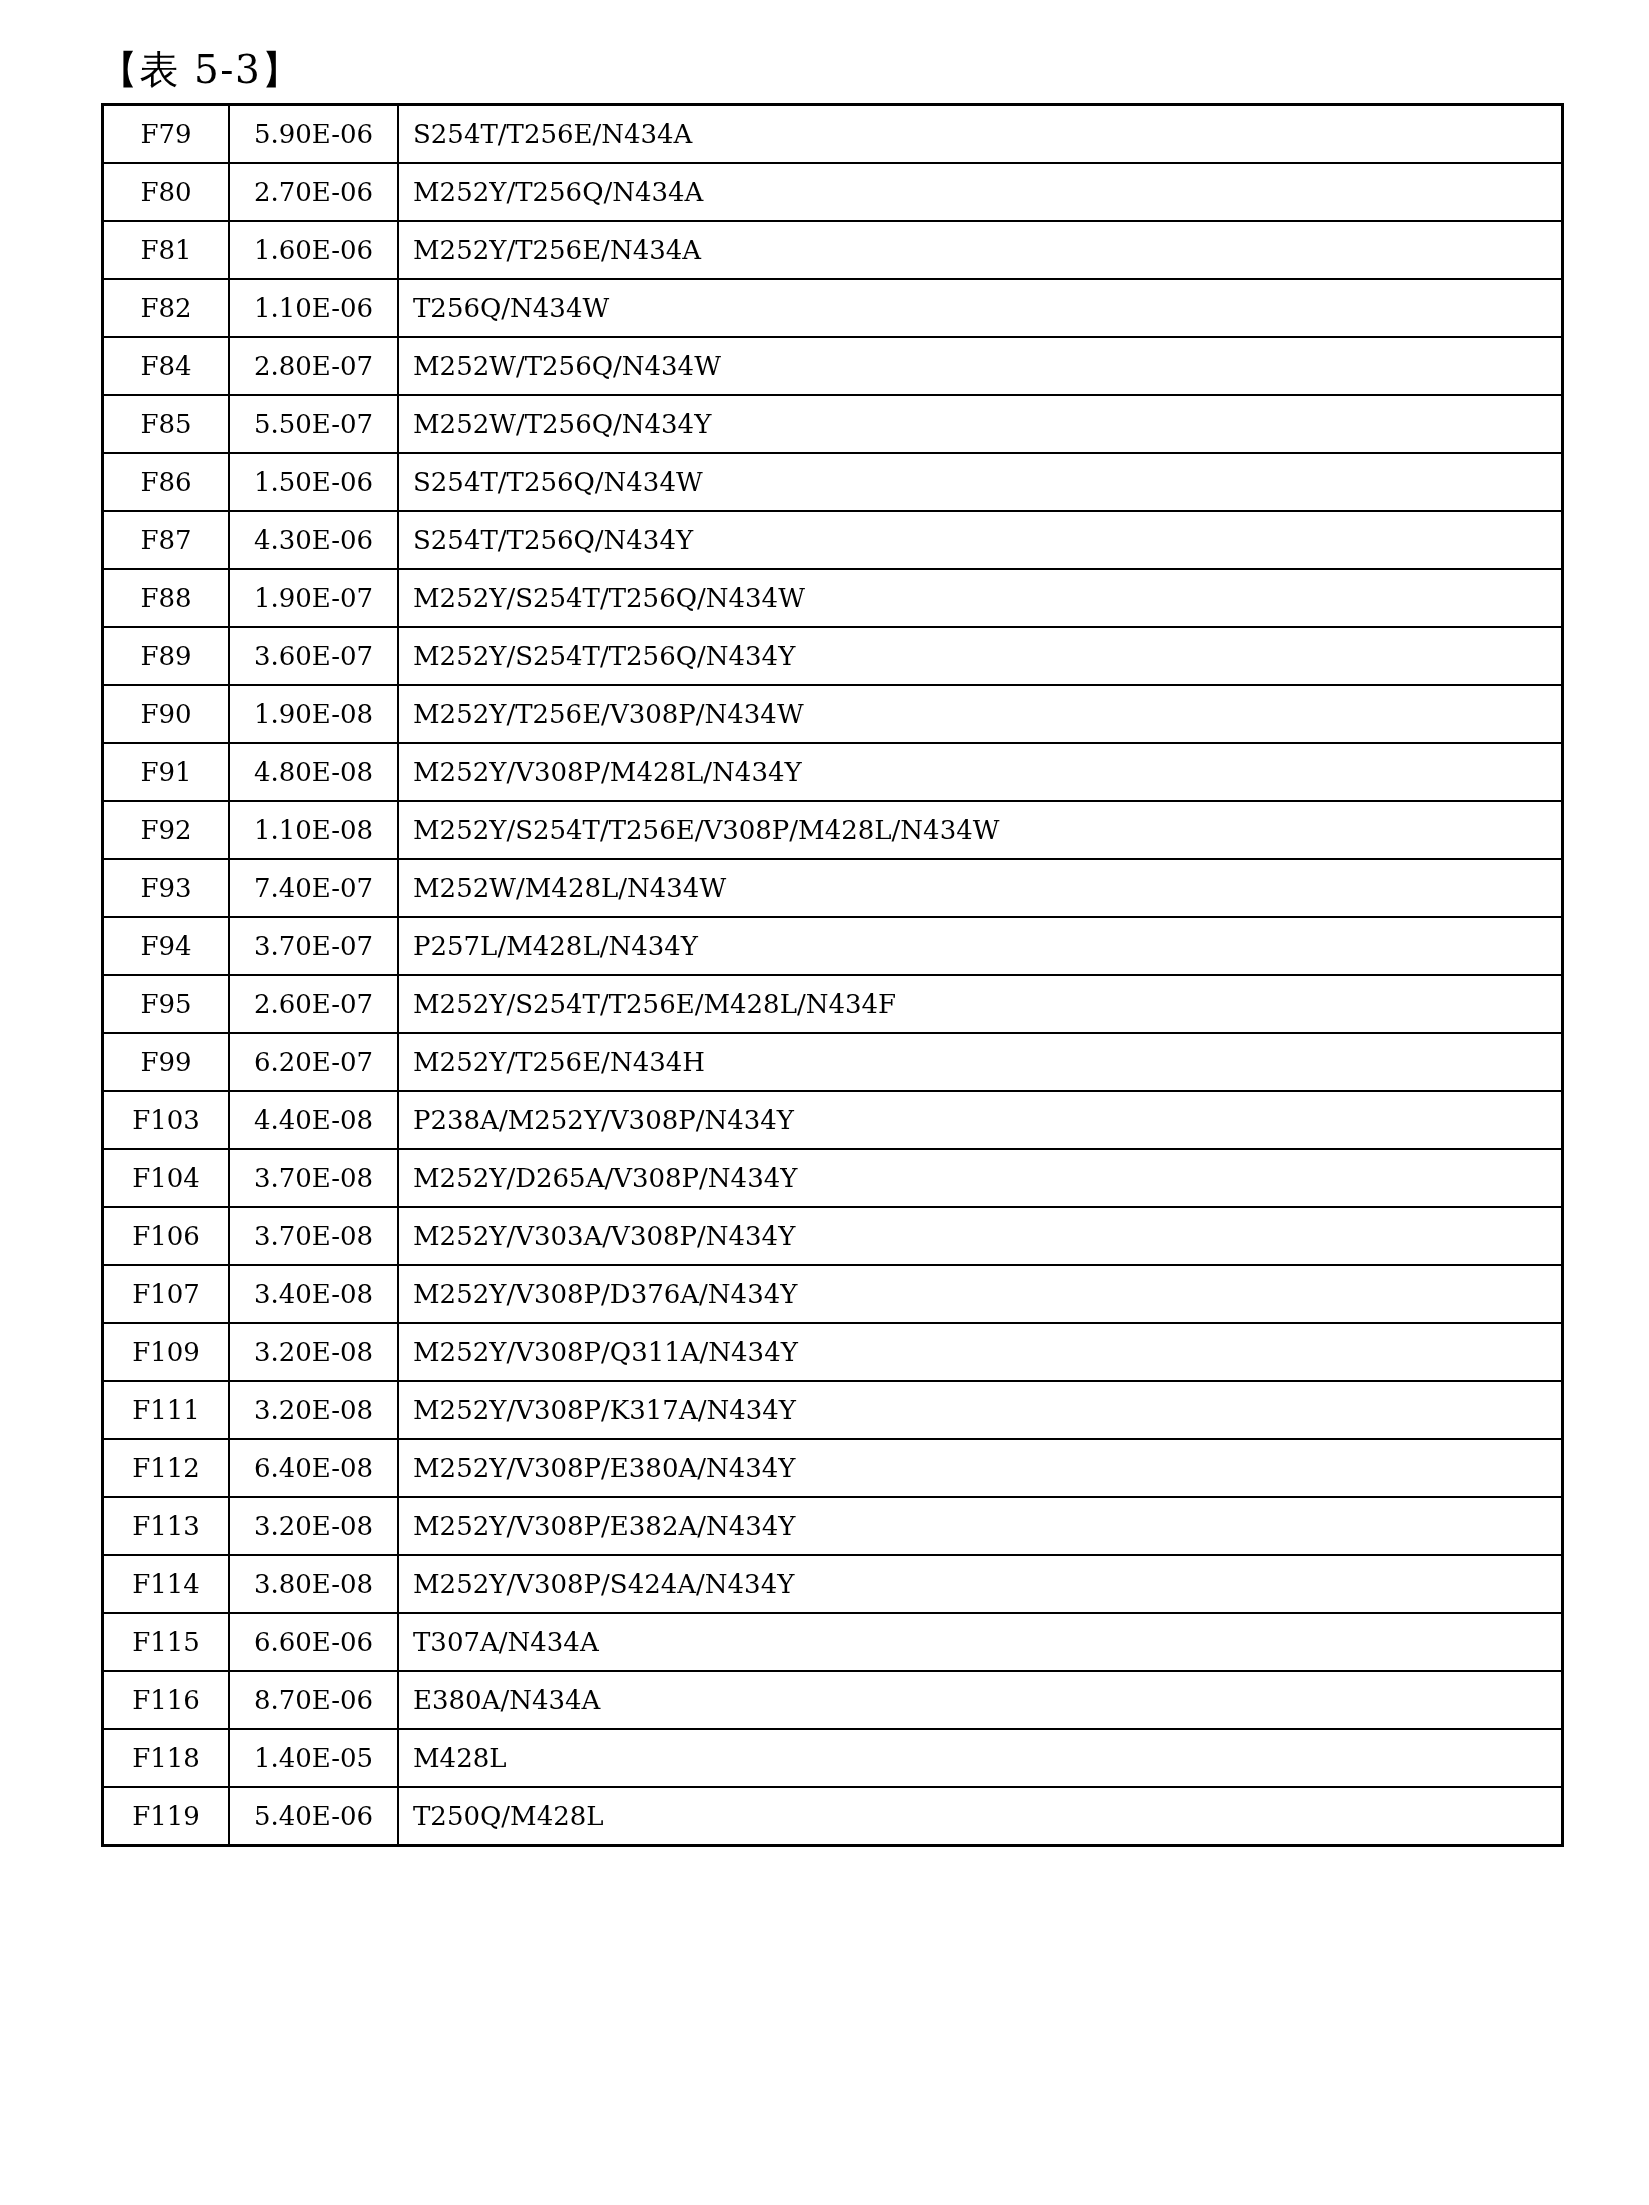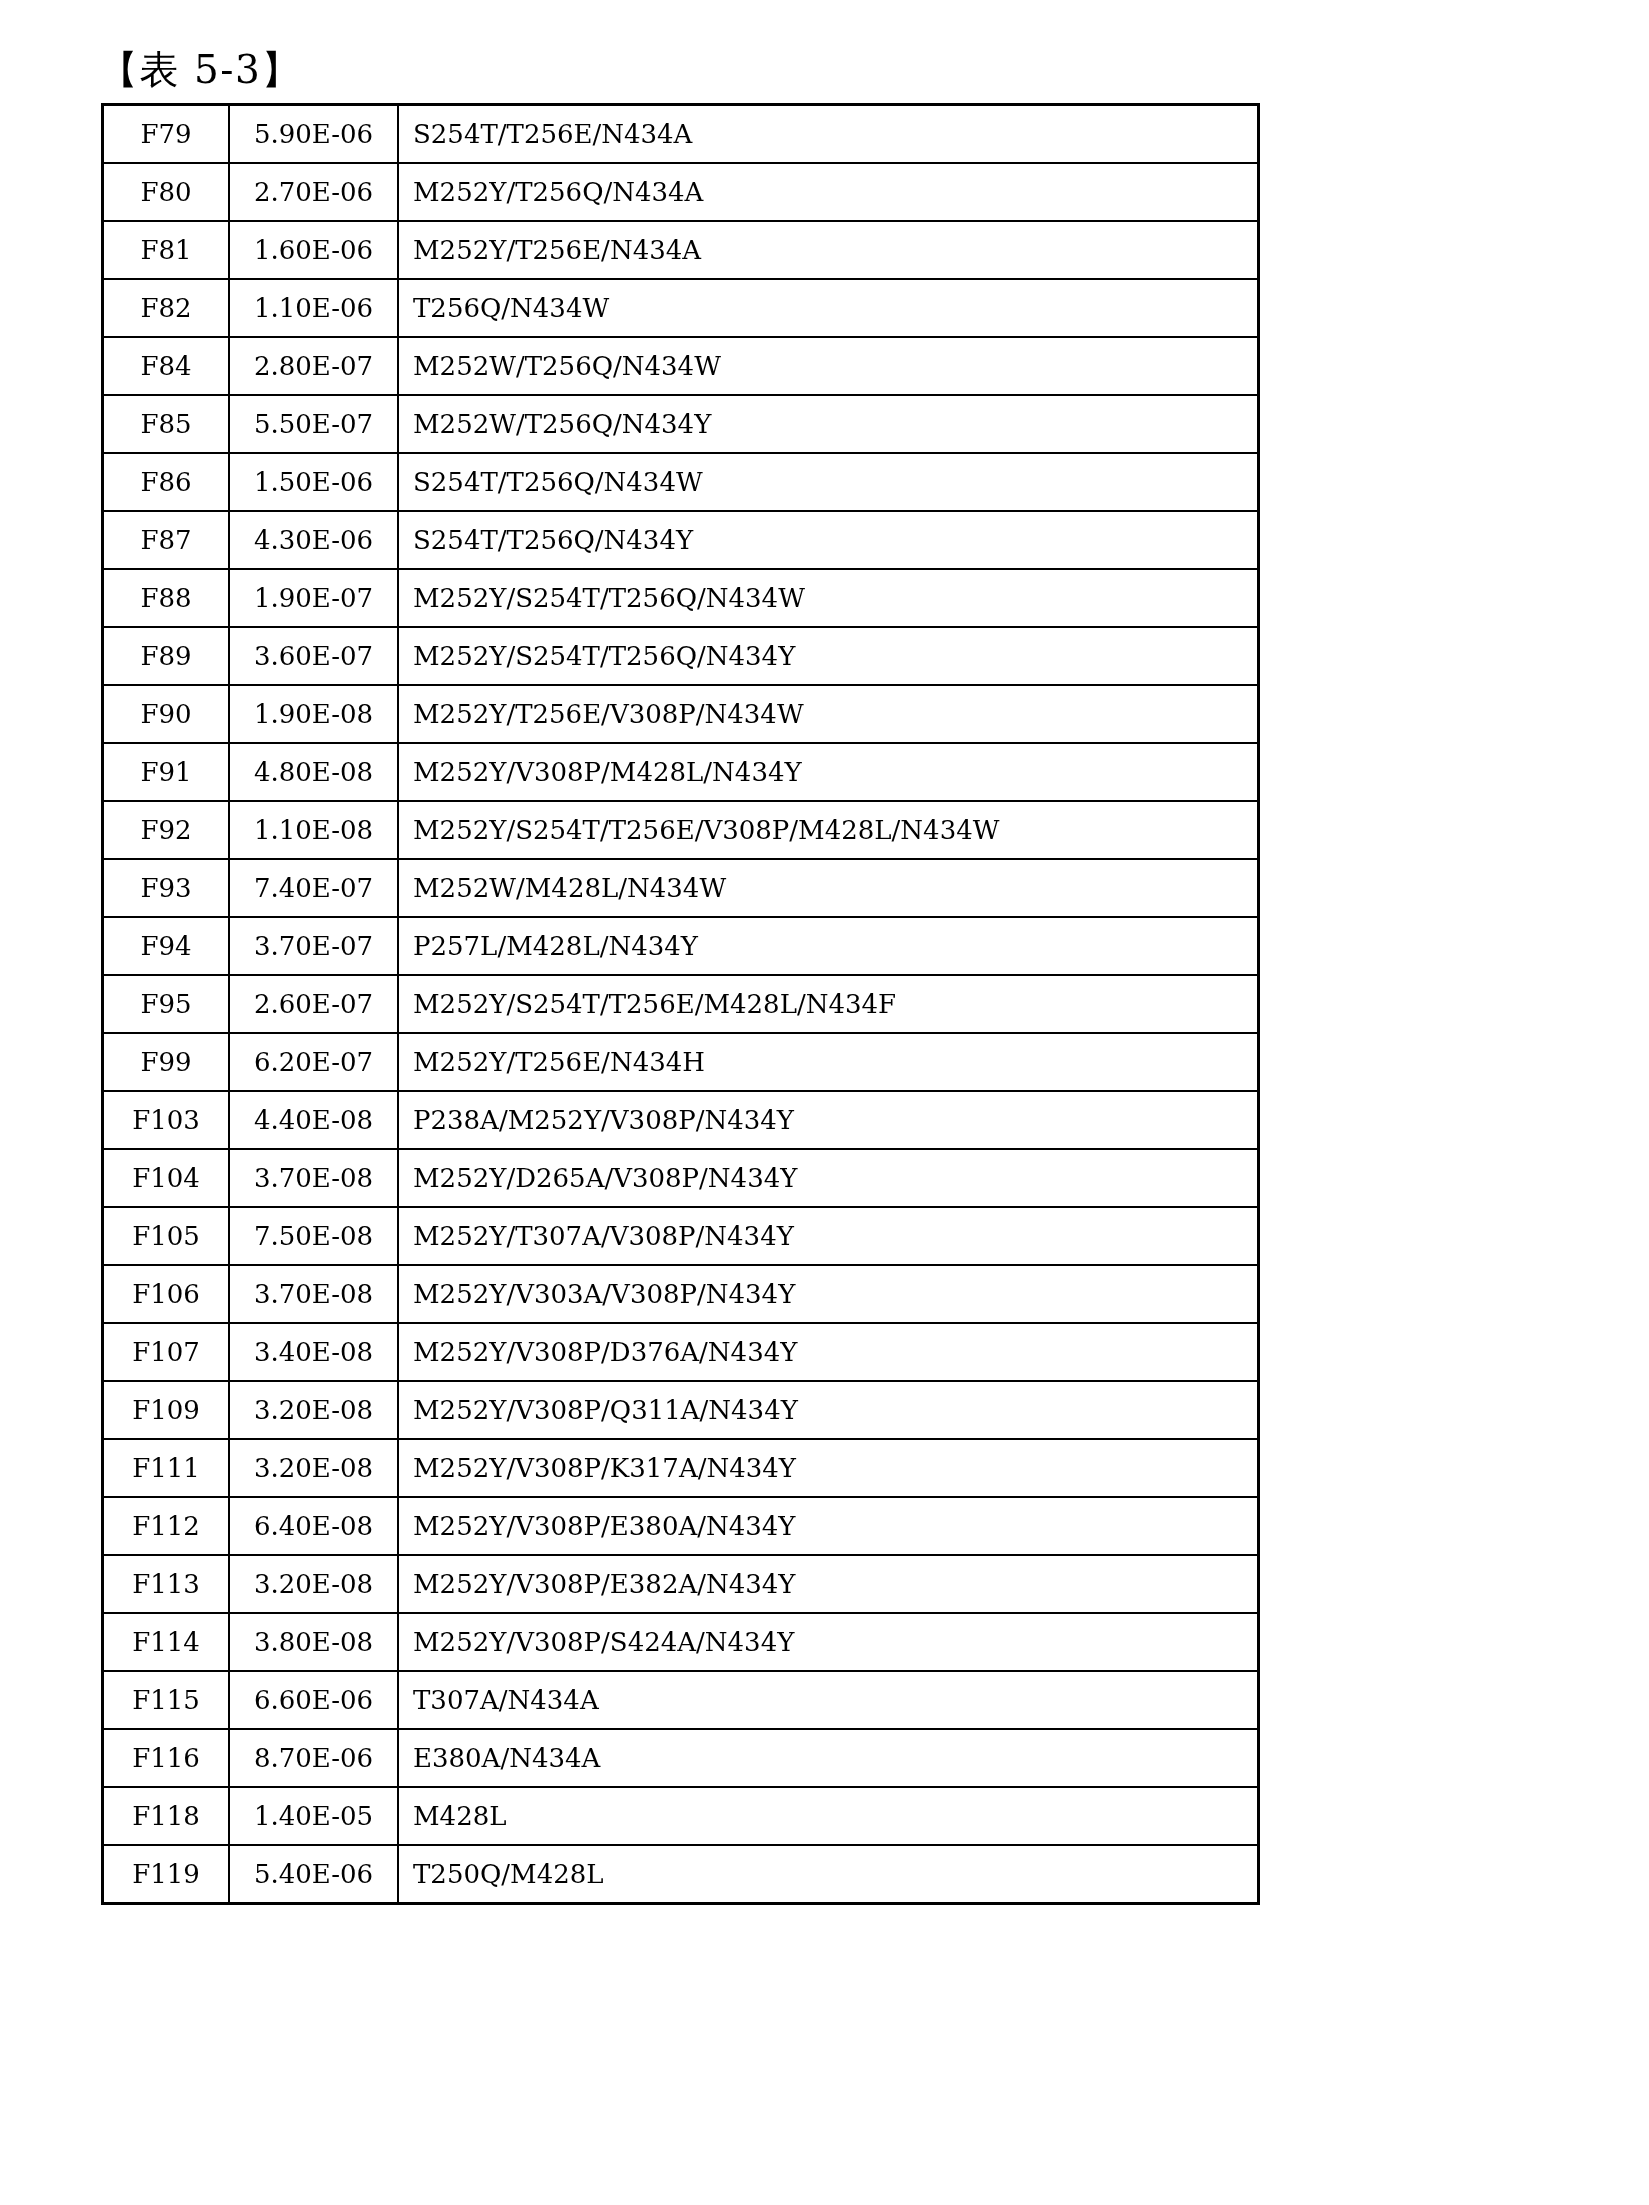--- a/index.html
+++ b/index.html
@@ -1,20 +1,20 @@
 <!DOCTYPE html>
 <html style="font-size:12.4px"><head>
   <meta charset="utf-8">
   <style>
     html, body { margin: 0; padding: 0; background: #ffffff; }
     body { width: 1650px; height: 2205px; position: relative; overflow: hidden;
            font-family: "DejaVu Serif", "Liberation Serif", serif; color: #000; }
     .title { position: absolute; left: 99px; top: 40px; font-size: 39px; line-height: 59px;
              font-family: "DejaVu Serif", "Liberation Serif", serif; letter-spacing: 1.5px; }
-    table.data { position: absolute; left: 101px; top: 103px; width: 1159px;
+    table.data { position: absolute; left: 101px; top: 103px; width: 1463px;
                  border-collapse: collapse; border: 3.1px solid #000; table-layout: fixed; }
     table.data td { border: 2.3px solid #000; height: 56px; padding: 0; font-size: 26px;
                     font-family: "DejaVu Serif", "Liberation Serif", serif; white-space: nowrap;
                     vertical-align: middle; }
     td.c-id { width: 124px; text-align: center; }
     td.c-val { width: 167px; text-align: center; }
     td.c-mut { padding-left: 14px !important; text-align: left; }
   </style>
 </head>
 <body>
@@ -112,25 +112,20 @@
         <td class="c-id">F103</td>
         <td class="c-val">4.40E-08</td>
         <td class="c-mut">P238A/M252Y/V308P/N434Y</td>
       </tr>
       <tr>
         <td class="c-id">F104</td>
         <td class="c-val">3.70E-08</td>
         <td class="c-mut">M252Y/D265A/V308P/N434Y</td>
       </tr>
       <tr>
-        <td class="c-id">F105</td>
-        <td class="c-val">7.50E-08</td>
-        <td class="c-mut">M252Y/T307A/V308P/N434Y</td>
-      </tr>
-      <tr>
         <td class="c-id">F106</td>
         <td class="c-val">3.70E-08</td>
         <td class="c-mut">M252Y/V303A/V308P/N434Y</td>
       </tr>
       <tr>
         <td class="c-id">F107</td>
         <td class="c-val">3.40E-08</td>
         <td class="c-mut">M252Y/V308P/D376A/N434Y</td>
       </tr>
       <tr>

